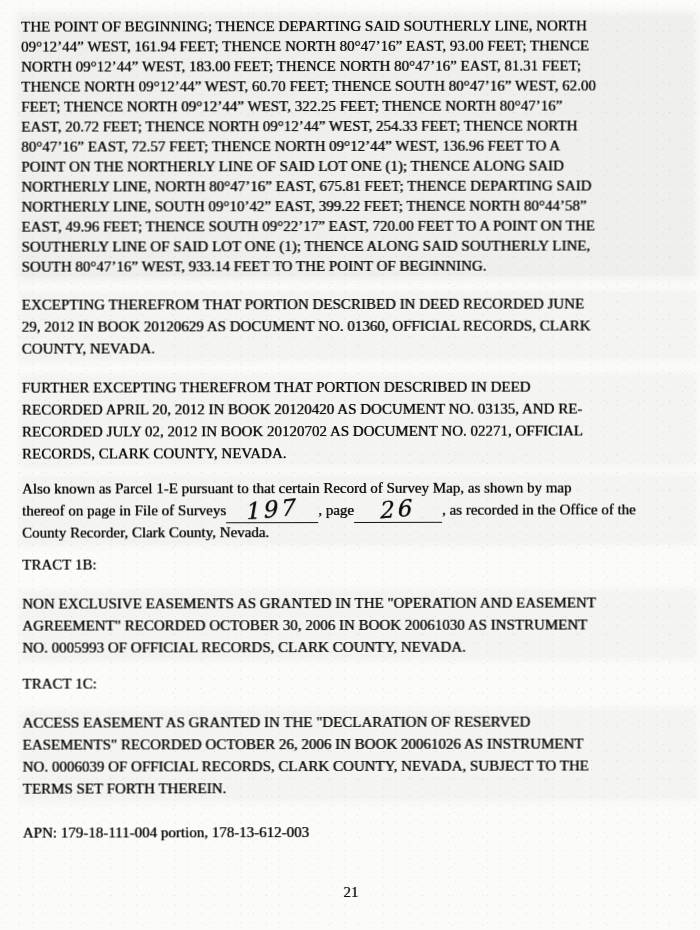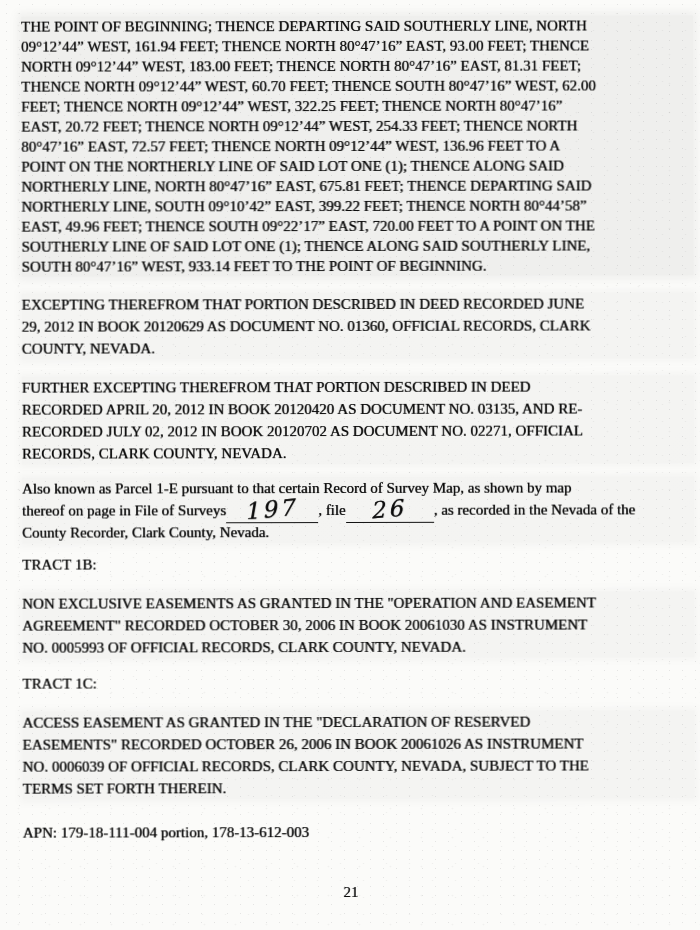--- a/index.html
+++ b/index.html
@@ -102,21 +102,21 @@
 29, 2012 IN BOOK 20120629 AS DOCUMENT NO. 01360, OFFICIAL RECORDS, CLARK
 COUNTY, NEVADA.</div>
 
   <div class="para caps" style="top:376px;">FURTHER EXCEPTING THEREFROM THAT PORTION DESCRIBED IN DEED
 RECORDED APRIL 20, 2012 IN BOOK 20120420 AS DOCUMENT NO. 03135, AND RE-
 RECORDED JULY 02, 2012 IN BOOK 20120702 AS DOCUMENT NO. 02271, OFFICIAL
 RECORDS, CLARK COUNTY, NEVADA.</div>
 
   <div class="para mixed" style="top:477px;">
     <div class="line">Also known as Parcel 1-E pursuant to that certain Record of Survey Map, as shown by map</div>
-    <div class="line"><span>thereof on page in File of Surveys</span><span class="blank blank-surveys"><span class="handwriting">197</span></span><span>, file</span><span class="blank blank-page"><span class="handwriting">26</span></span><span>, as recorded in the Nevada of the</span></div>
+    <div class="line"><span>thereof on page in File of Surveys</span><span class="blank blank-surveys"><span class="handwriting">197</span></span><span>, page</span><span class="blank blank-page"><span class="handwriting">26</span></span><span>, as recorded in the Office of the</span></div>
     <div class="line">County Recorder, Clark County, Nevada.</div>
   </div>
 
   <div class="para caps heading" style="top:553px;">TRACT 1B:</div>
 
   <div class="para caps" style="top:592px;">NON EXCLUSIVE EASEMENTS AS GRANTED IN THE "OPERATION AND EASEMENT
 AGREEMENT" RECORDED OCTOBER 30, 2006 IN BOOK 20061030 AS INSTRUMENT
 NO. 0005993 OF OFFICIAL RECORDS, CLARK COUNTY, NEVADA.</div>
 
   <div class="para caps heading" style="top:672px;">TRACT 1C:</div>

